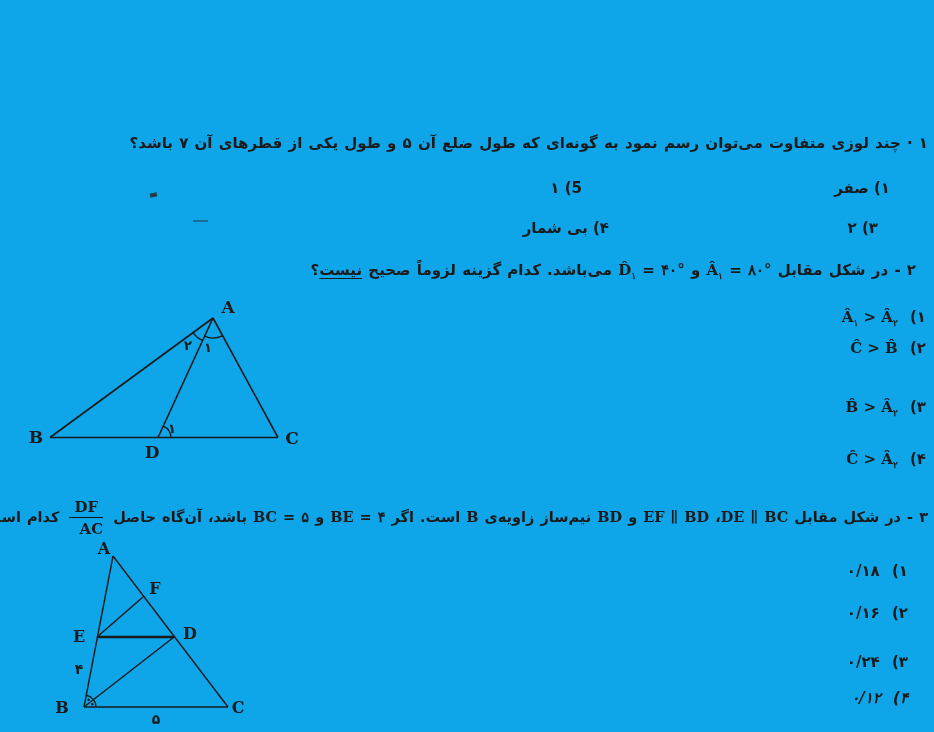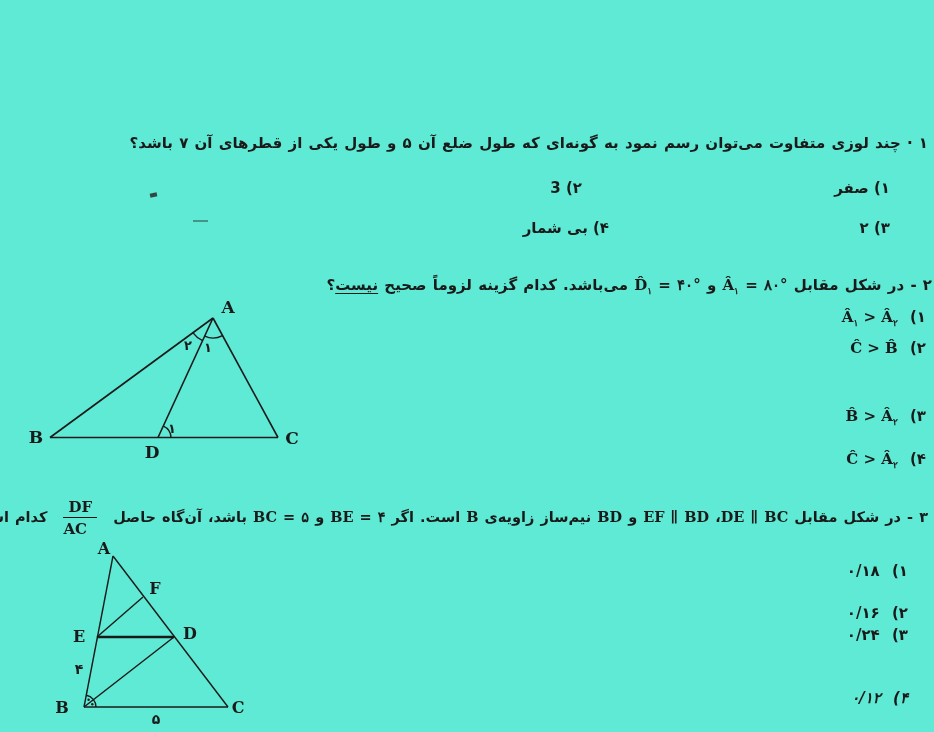--- a/index.html
+++ b/index.html
@@ -1,28 +1,28 @@
 <!DOCTYPE html>
 <html><head>
 <meta charset="utf-8">
 <style>
   html,body{margin:0;padding:0;background:#fff;}
-  .page{position:relative;width:934px;height:732px;background:#5eead4;overflow:hidden;
+  .page{position:relative;width:934px;height:732px;background:#0ea5e9;overflow:hidden;
         font-family:"DejaVu Sans",sans-serif;color:#1a1a1a;}
   .line{position:absolute;direction:rtl;white-space:nowrap;font-weight:bold;
         font-size:15px;word-spacing:1px;}
   .q3line{font-size:14.5px;height:58px;line-height:58px;}
   .opt{position:absolute;direction:rtl;white-space:nowrap;font-weight:bold;font-size:15px;}
   .formula{font-family:"DejaVu Serif","Liberation Serif",serif;direction:ltr;
            unicode-bidi:isolate;font-weight:bold;}
   .formula sub{font-size:9px;line-height:0;}
   .ul{text-decoration:underline;text-underline-offset:3px;}
-  .frac{display:inline-block;direction:ltr;unicode-bidi:isolate;text-align:left;
+  .frac{display:inline-block;direction:ltr;unicode-bidi:isolate;text-align:right;
         vertical-align:middle;font-family:"DejaVu Serif","Liberation Serif",serif;
-        font-weight:bold;font-size:15px;line-height:1.2;margin:0 10px;}
+        font-weight:bold;font-size:15px;line-height:1.2;margin:0 4px;}
   .frac .ft{display:block;border-bottom:1.6px solid #111;padding:0 5px 1px 5px;}
   .frac .fb{display:block;padding-top:2px;}
   .optnum{margin-left:7px;}
   .optval{letter-spacing:1.5px;}
   .fig{position:absolute;}
   .fig line,.fig path{stroke:#1a1a1a;stroke-width:1.6;fill:none;}
   .fig .thin{stroke-width:1.4;}
   .fig .bold{stroke-width:2.4;}
   .fig text{font-family:"DejaVu Serif","Liberation Serif",serif;font-weight:bold;
             font-size:17px;fill:#1a1a1a;}
@@ -31,36 +31,36 @@
   .fig3 text.fa{font-size:14px;}
   .artifact{position:absolute;background:#2a2a2a;}
 </style>
 </head>
 <body>
 
 <div class="page">
 
   <div class="line" style="top:134px;right:6px;"><span>۱ · چند لوزی متفاوت می‌توان رسم نمود به گونه‌ای که طول ضلع آن ۵ و طول یکی از قطرهای آن ۷ باشد؟</span></div>
   <div class="opt" style="top:179px;right:44px;">۱) صفر</div>
-  <div class="opt" style="top:179px;right:352px;">۲) 3</div>
-  <div class="opt" style="top:219px;right:44px;">۳) ۲</div>
+  <div class="opt" style="top:179px;right:352px;">5) ۱</div>
+  <div class="opt" style="top:219px;right:56px;">۳) ۲</div>
   <div class="opt" style="top:219px;right:325px;">۴) بی شمار</div>
 
   <div class="artifact" style="top:193px;left:150px;width:7px;height:4px;transform:rotate(-12deg);opacity:.85;"></div>
   <div class="artifact" style="top:220px;left:193px;width:15px;height:2px;opacity:.45;"></div>
 
-  <div class="line" style="top:257px;right:2px;line-height:26px;margin-top:15px;"><span>۲ - در شکل مقابل </span><span class="formula" dir="ltr">Â<sub>۱</sub> = ۸۰°</span><span> و </span><span class="formula" dir="ltr">D̂<sub>۱</sub> = ۴۰°</span><span> می‌باشد. کدام گزینه لزوماً صحیح </span><span class="ul">نیست</span><span>؟</span></div>
+  <div class="line" style="top:257px;right:18px;line-height:26px;"><span>۲ - در شکل مقابل </span><span class="formula" dir="ltr">Â<sub>۱</sub> = ۸۰°</span><span> و </span><span class="formula" dir="ltr">D̂<sub>۱</sub> = ۴۰°</span><span> می‌باشد. کدام گزینه لزوماً صحیح </span><span class="ul">نیست</span><span>؟</span></div>
 
   <div class="opt" style="top:308px;right:8px;">
     <span class="optnum">۱) </span><span class="formula">Â<sub>۱</sub> &gt; Â<sub>۲</sub></span>
   </div>
   <div class="opt" style="top:339px;right:8px;">
     <span class="optnum">۲) </span><span class="formula">Ĉ &gt; B̂</span>
   </div>
-  <div class="opt" style="top:407px;right:8px;">
+  <div class="opt" style="top:398px;right:8px;">
     <span class="optnum">۳) </span><span class="formula">B̂ &gt; Â<sub>۲</sub></span>
   </div>
   <div class="opt" style="top:450px;right:8px;">
     <span class="optnum">۴) </span><span class="formula">Ĉ &gt; Â<sub>۲</sub></span>
   </div>
 
   <svg class="fig fig2" style="left:28px;top:296px;" width="280" height="172" viewBox="0 0 280 172">
     <line x1="22" y1="141.5" x2="250" y2="141.5"></line>
     <line x1="185" y1="22" x2="22" y2="141.5"></line>
     <line x1="185" y1="22" x2="250" y2="141.5"></line>
@@ -78,21 +78,21 @@
   </svg>
 
   <div class="line q3line" style="top:488px;right:6px;"><span>۳ - در شکل مقابل </span><span class="formula" dir="ltr">DE ∥ BC</span><span>، </span><span class="formula" dir="ltr">EF ∥ BD</span><span> و </span><span class="formula" dir="ltr">BD</span><span> نیم‌ساز زاویه‌ی </span><span class="formula" dir="ltr">B</span><span> است. اگر </span><span class="formula" dir="ltr">BE = ۴</span><span> و </span><span class="formula" dir="ltr">BC = ۵</span><span> باشد، آن‌گاه حاصل </span><span class="frac" dir="ltr"><span class="ft">DF</span><span class="fb">AC</span></span><span> کدام است؟</span></div>
 
   <div class="opt" style="top:562px;right:26px;">
     <span class="optnum">۱) </span><span class="optval">۰/۱۸</span>
   </div>
   <div class="opt" style="top:604px;right:26px;">
     <span class="optnum">۲) </span><span class="optval">۰/۱۶</span>
   </div>
-  <div class="opt" style="top:626px;right:26px;">
+  <div class="opt" style="top:653px;right:26px;">
     <span class="optnum">۳) </span><span class="optval">۰/۲۴</span>
   </div>
   <div class="opt" style="top:689px;right:26px;font-style:italic;">
     <span class="optnum">۴) </span><span class="optval">۰/۱۲</span>
   </div>
 
   <svg class="fig fig3" style="left:52px;top:538px;" width="200" height="192" viewBox="0 0 200 192">
     <line x1="61" y1="18" x2="32" y2="169" class="thin"></line>
     <line x1="61" y1="18" x2="176" y2="169" class="thin"></line>
     <line x1="32" y1="169" x2="176" y2="169" class="thin"></line>

